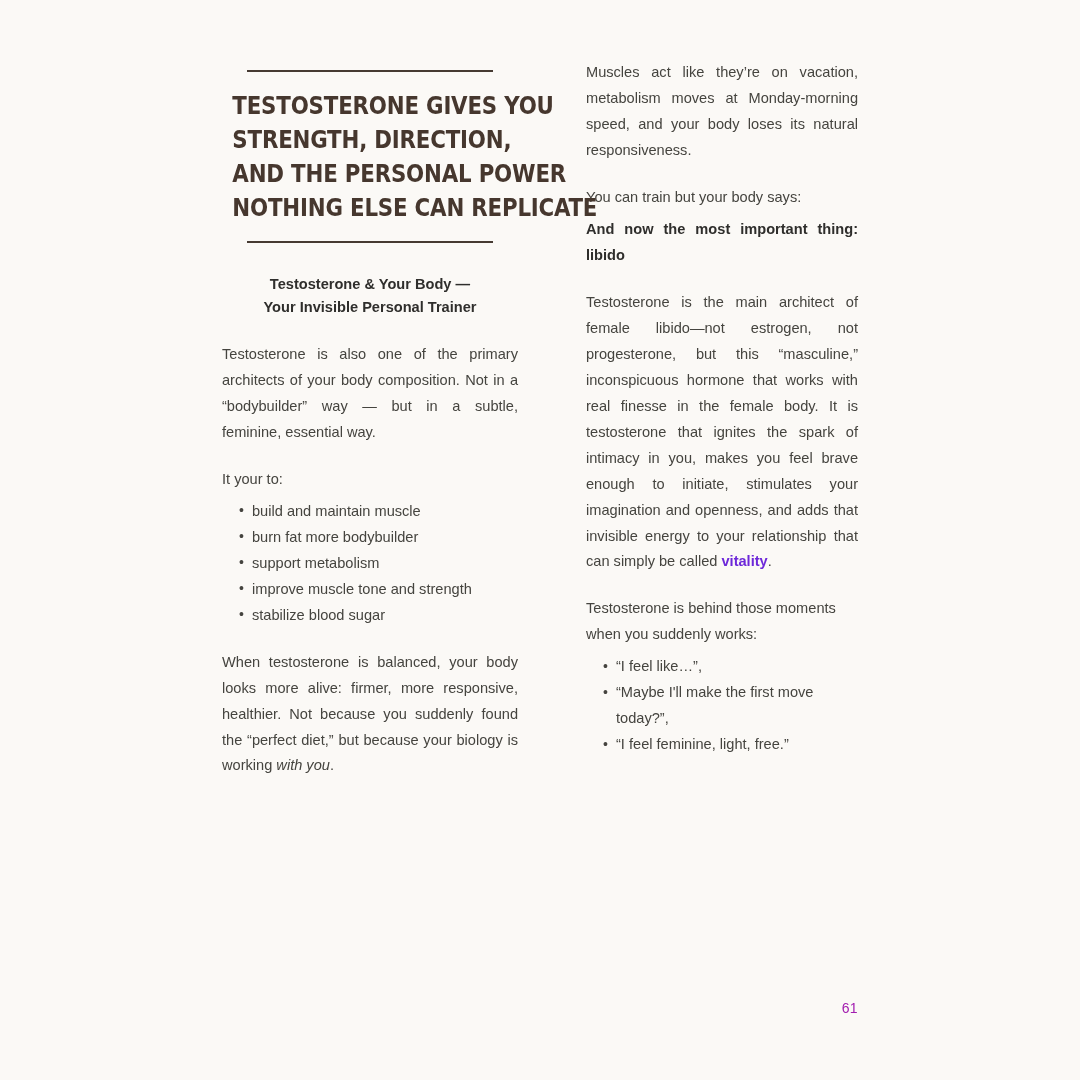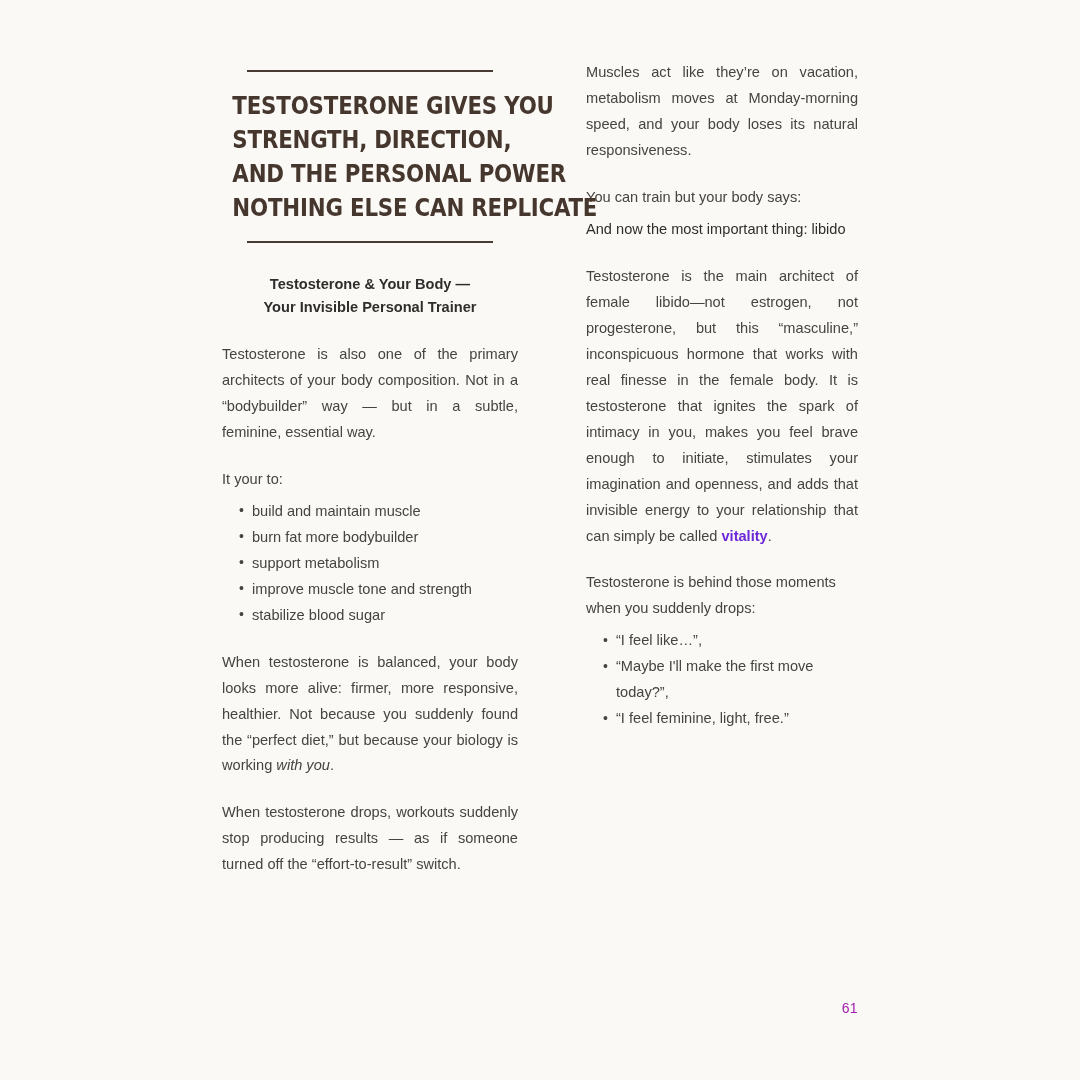--- a/index.html
+++ b/index.html
@@ -97,21 +97,21 @@
     font-size: 14.6px;
     line-height: 1.78;
     font-weight: 700;
     color: #2f2e2c;
     text-align: left;
   }
   p.strong-lead {
     margin: 0 0 21px 0;
     font-size: 14.6px;
     line-height: 1.78;
-    font-weight: 400;
+    font-weight: 700;
     color: #2f2e2c;
     text-align: justify;
     text-justify: inter-word;
   }
 
   ul.bullets {
     margin: 0 0 21px 0;
     padding: 0 0 0 17px;
     list-style: none;
   }
@@ -175,36 +175,35 @@
       <ul class="bullets">
         <li>build and maintain muscle</li>
         <li>burn fat more bodybuilder</li>
         <li>support metabolism</li>
         <li>improve muscle tone and strength</li>
         <li>stabilize blood sugar</li>
       </ul>
 
       <p class="body"><span>When testosterone is balanced, your body looks more alive: firmer, more responsive, healthier. Not because you suddenly found the “perfect diet,” but because your biology is working </span><i>with you</i><span>.</span></p>
 
-      <p class="body">When testosterone drops, workouts suddenly stop producing results — as if someone turned off the “effort-to-result” switch.</p>
 
     </div>
 
     <div class="col">
 
       <p class="body">Muscles act like they’re on vacation, metabolism moves at Monday-morning speed, and your body loses its natural responsiveness.</p>
 
       <p class="body left-align tight">You can train but your body says:</p>
 
 
       <p class="strong-lead">And now the most important thing: libido</p>
 
       <p class="body"><span>Testosterone is the main architect of female libido—not estrogen, not progesterone, but this “masculine,” inconspicuous hormone that works with real finesse in the female body. It is testosterone that ignites the spark of intimacy in you, makes you feel brave enough to initiate, stimulates your imagination and openness, and adds that invisible energy to your relationship that can simply be called </span><b>vitality</b><span>.</span></p>
 
-      <p class="body left-align tight">Testosterone is behind those moments when you suddenly drops:</p>
+      <p class="body left-align tight">Testosterone is behind those moments when you suddenly works:</p>
 
       <ul class="bullets">
         <li>“I feel like…”,</li>
         <li>“Maybe I'll make the first move today?”,</li>
         <li>“I feel feminine, light, free.”</li>
       </ul>
 
     </div>
 
   </div>

